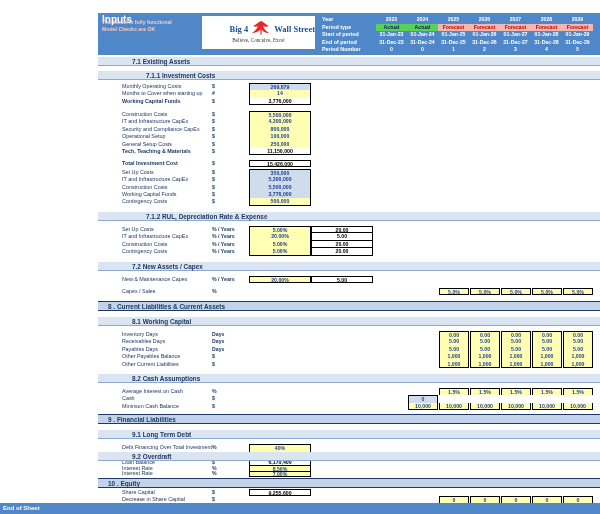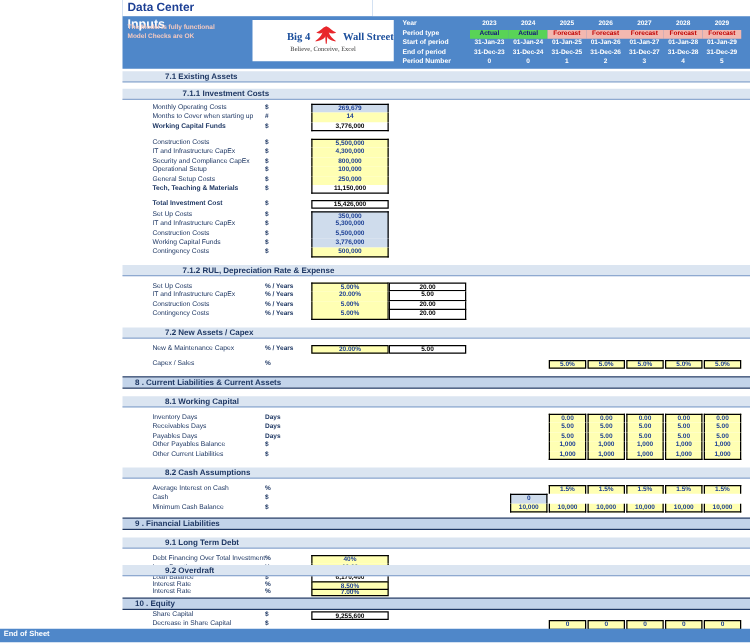--- a/index.html
+++ b/index.html
@@ -136,23 +136,20 @@
   }
   .gcell.t { border-top: 1px solid #000; }
   .gcell.b { border-bottom: 1px solid #000; }
   .gcell.blue { background: #cfdcec; }
 </style>
 </head>
 <body>
 
 <div id="sheet">
 
-  <div class="titlebar">
-    <div class="titlebar-inner">Data Center</div>
-  </div>
 
   <div class="bluebar"></div>
   <div class="inputs-label" style="left:102px;top:13px;">Inputs</div>
   <div class="model-note n1" style="left:102px;">The Model is fully functional</div>
   <div class="model-note n2" style="left:102px;">Model Checks are OK</div>
 
   <div class="logo-box">
     <div class="logo-main">
       <span>Big 4</span>
       <span style="display:inline-block;width:22px;"></span>

